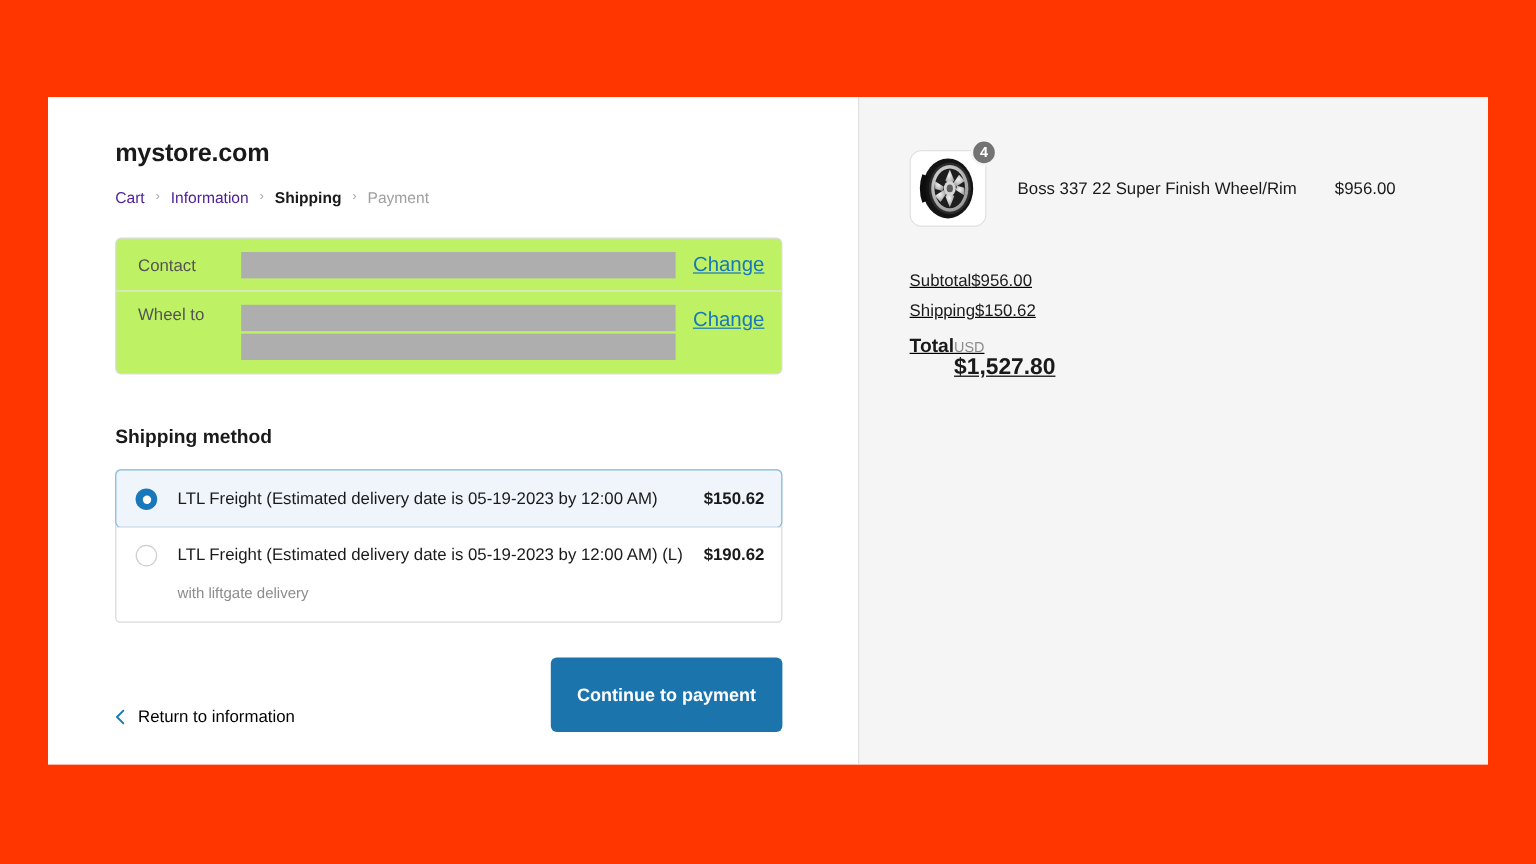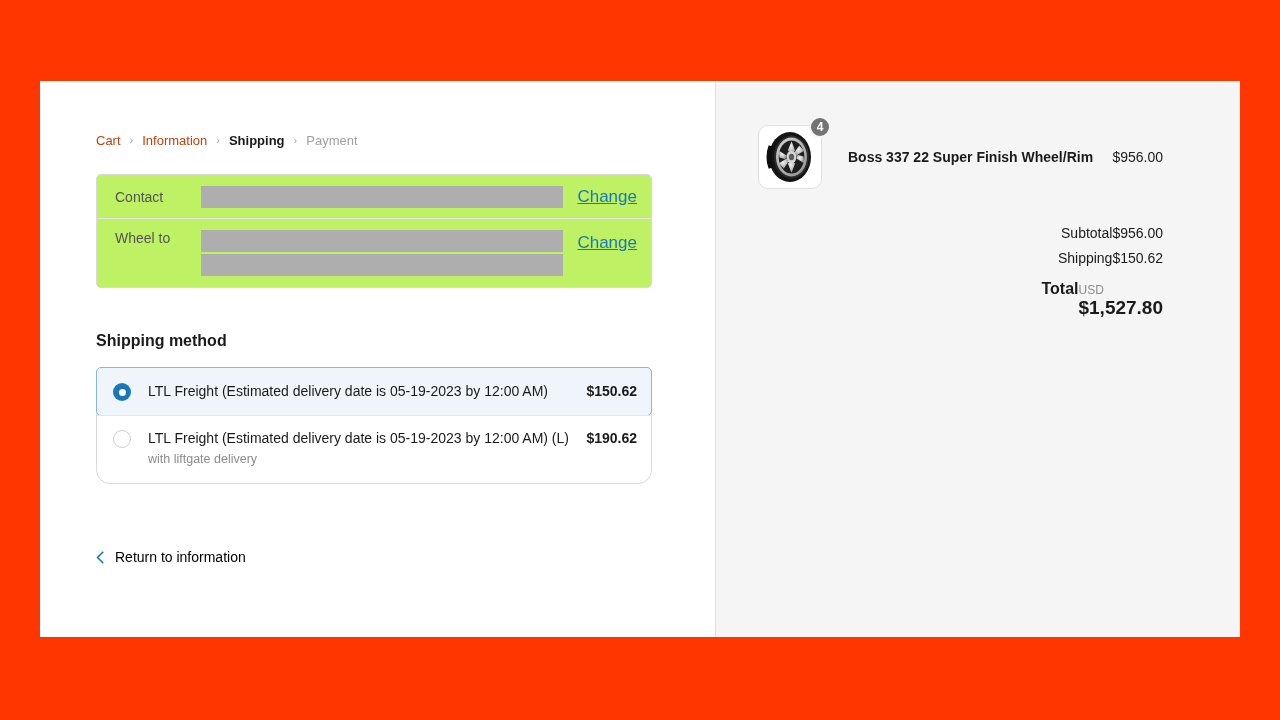--- a/index.html
+++ b/index.html
@@ -42,21 +42,21 @@
   }
 
   .breadcrumb {
     margin-top: 16px;
     display: flex;
     align-items: center;
     font-size: 13px;
     height: 16px;
   }
   .crumb-link {
-    color: #c2410c;
+    color: #4c1d95;
     text-decoration: none;
   }
   .crumb-current {
     color: #1a1a1a;
     font-weight: bold;
   }
   .crumb-upcoming {
     color: #a0a0a0;
   }
   .crumb-sep {
@@ -125,21 +125,21 @@
     margin-top: 44px;
     font-size: 16px;
     font-weight: bold;
     color: #1a1a1a;
   }
 
   .ship-options {
     margin-top: 17px;
     width: 556px;
     border: 1px solid #d9d9d9;
-    border-radius: 14px;
+    border-radius: 4px;
     box-sizing: border-box;
     background: #fff;
   }
   .ship-opt {
     display: flex;
     align-items: flex-start;
     padding: 14px 14px 14px 16px;
     box-sizing: border-box;
     position: relative;
   }
@@ -186,21 +186,21 @@
     min-width: 0;
   }
   .opt-label {
     font-size: 14px;
     color: #1a1a1a;
     line-height: 18px;
   }
   .opt-sub {
     font-size: 12.5px;
     color: #8c8c8c;
-    margin-top: 5px;
+    margin-top: 16px;
   }
   .opt-price {
     flex: none;
     font-size: 14px;
     font-weight: bold;
     color: #1a1a1a;
     margin-left: 12px;
     line-height: 18px;
   }
 
@@ -286,21 +286,21 @@
     border: 2px solid #f5f5f5;
     box-sizing: border-box;
   }
   .item-info {
     flex: 1 1 auto;
     min-width: 0;
     padding-left: 26px;
   }
   .item-title {
     font-size: 14px;
-    font-weight: bold;
+    font-weight: normal;
     color: #1a1a1a;
     line-height: 18px;
   }
   .item-variant {
     font-size: 13px;
     color: #8c8c8c;
     margin-top: 4px;
   }
   .item-price {
     flex: none;
@@ -308,22 +308,23 @@
     color: #1a1a1a;
     margin-left: 10px;
   }
 
   .totals {
     margin-top: 36px;
   }
   .total-row {
     display: flex;
     align-items: baseline;
-    justify-content: flex-end;
+    justify-content: flex-start;
     margin-bottom: 9px;
+    text-decoration: underline;
   }
   .total-row .lbl {
     font-size: 14px;
     color: #1a1a1a;
   }
   .total-row .val {
     font-size: 14px;
     color: #1a1a1a;
   }
   .total-row.grand {
@@ -350,20 +351,21 @@
     color: #1a1a1a;
   }
 </style>
 </head>
 <body>
 
 <div class="checkout-card">
 
   <div class="main-col">
 
+    <div class="store-name">mystore.com</div>
 
     <div class="breadcrumb">
       <a class="crumb-link" href="#">Cart</a>
       <span class="crumb-sep">›</span>
       <a class="crumb-link" href="#">Information</a>
       <span class="crumb-sep">›</span>
       <span class="crumb-current">Shipping</span>
       <span class="crumb-sep">›</span>
       <span class="crumb-upcoming">Payment</span>
     </div>
@@ -414,20 +416,21 @@
 
     <div class="actions">
       <a class="return-link" href="#">
         <span class="return-chevron">
           <svg width="8" height="13" viewBox="0 0 8 13" fill="none" xmlns="http://www.w3.org/2000/svg">
             <path d="M6.8 1.2L1.5 6.5L6.8 11.8" stroke="#1878b9" stroke-width="1.6" stroke-linecap="round" stroke-linejoin="round"></path>
           </svg>
         </span>
         <span>Return to information</span>
       </a>
+      <button class="pay-button">Continue to payment</button>
     </div>
 
   </div>
 
   <div class="summary-col">
 
     <div class="line-item">
       <div class="thumb-wrap">
         <div class="thumb">
           <svg width="58" height="58" viewBox="0 0 58 58" xmlns="http://www.w3.org/2000/svg">

